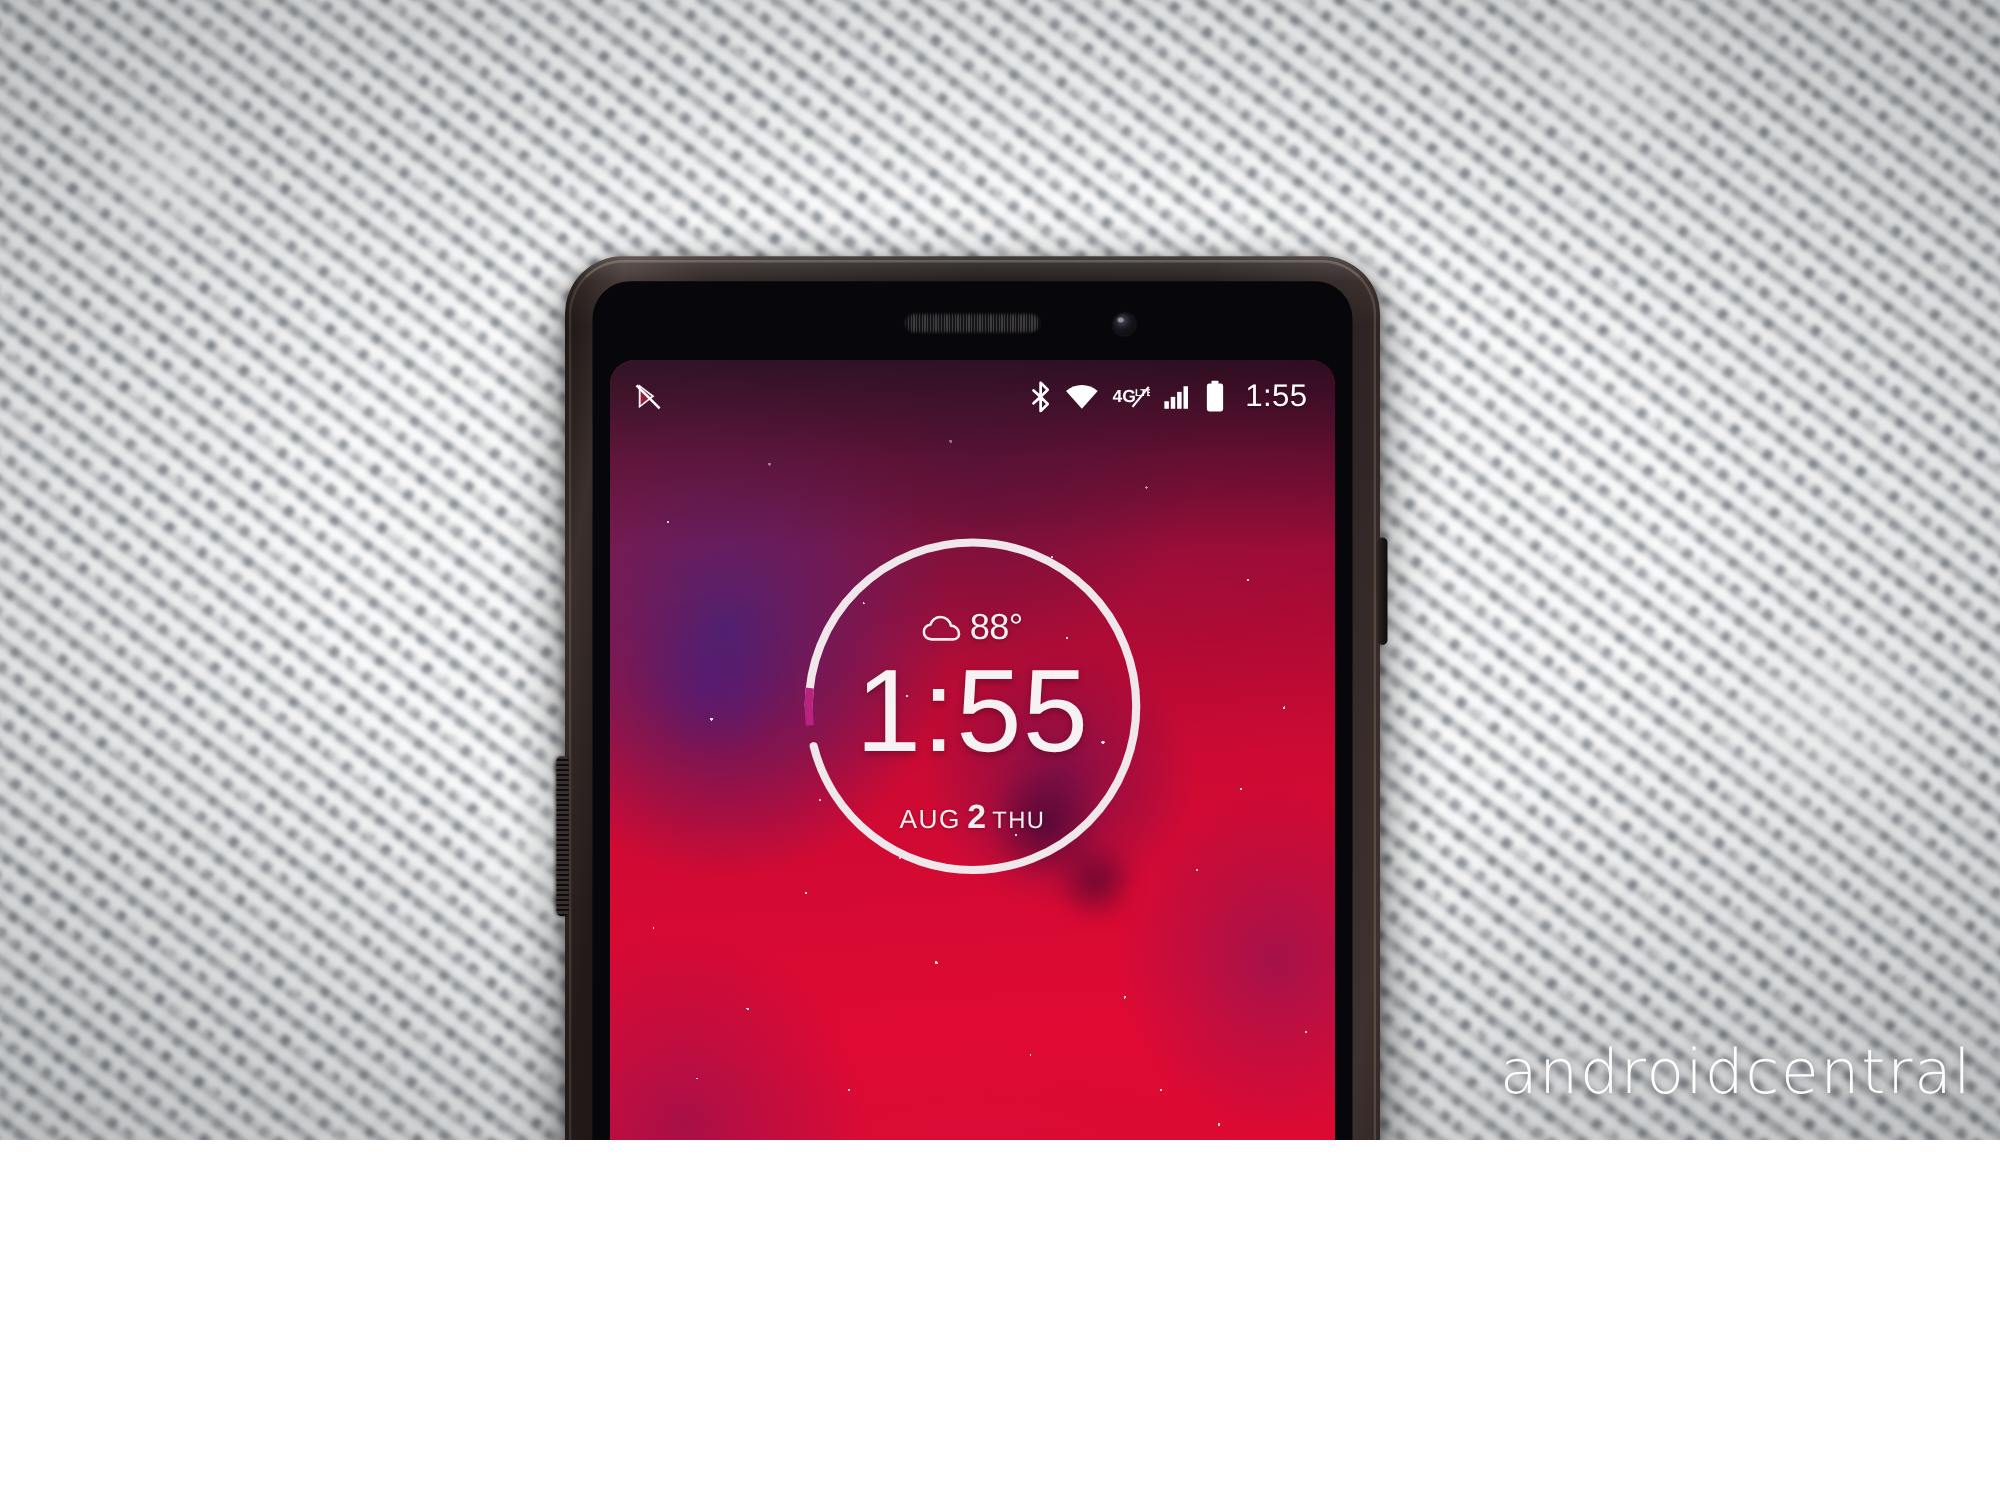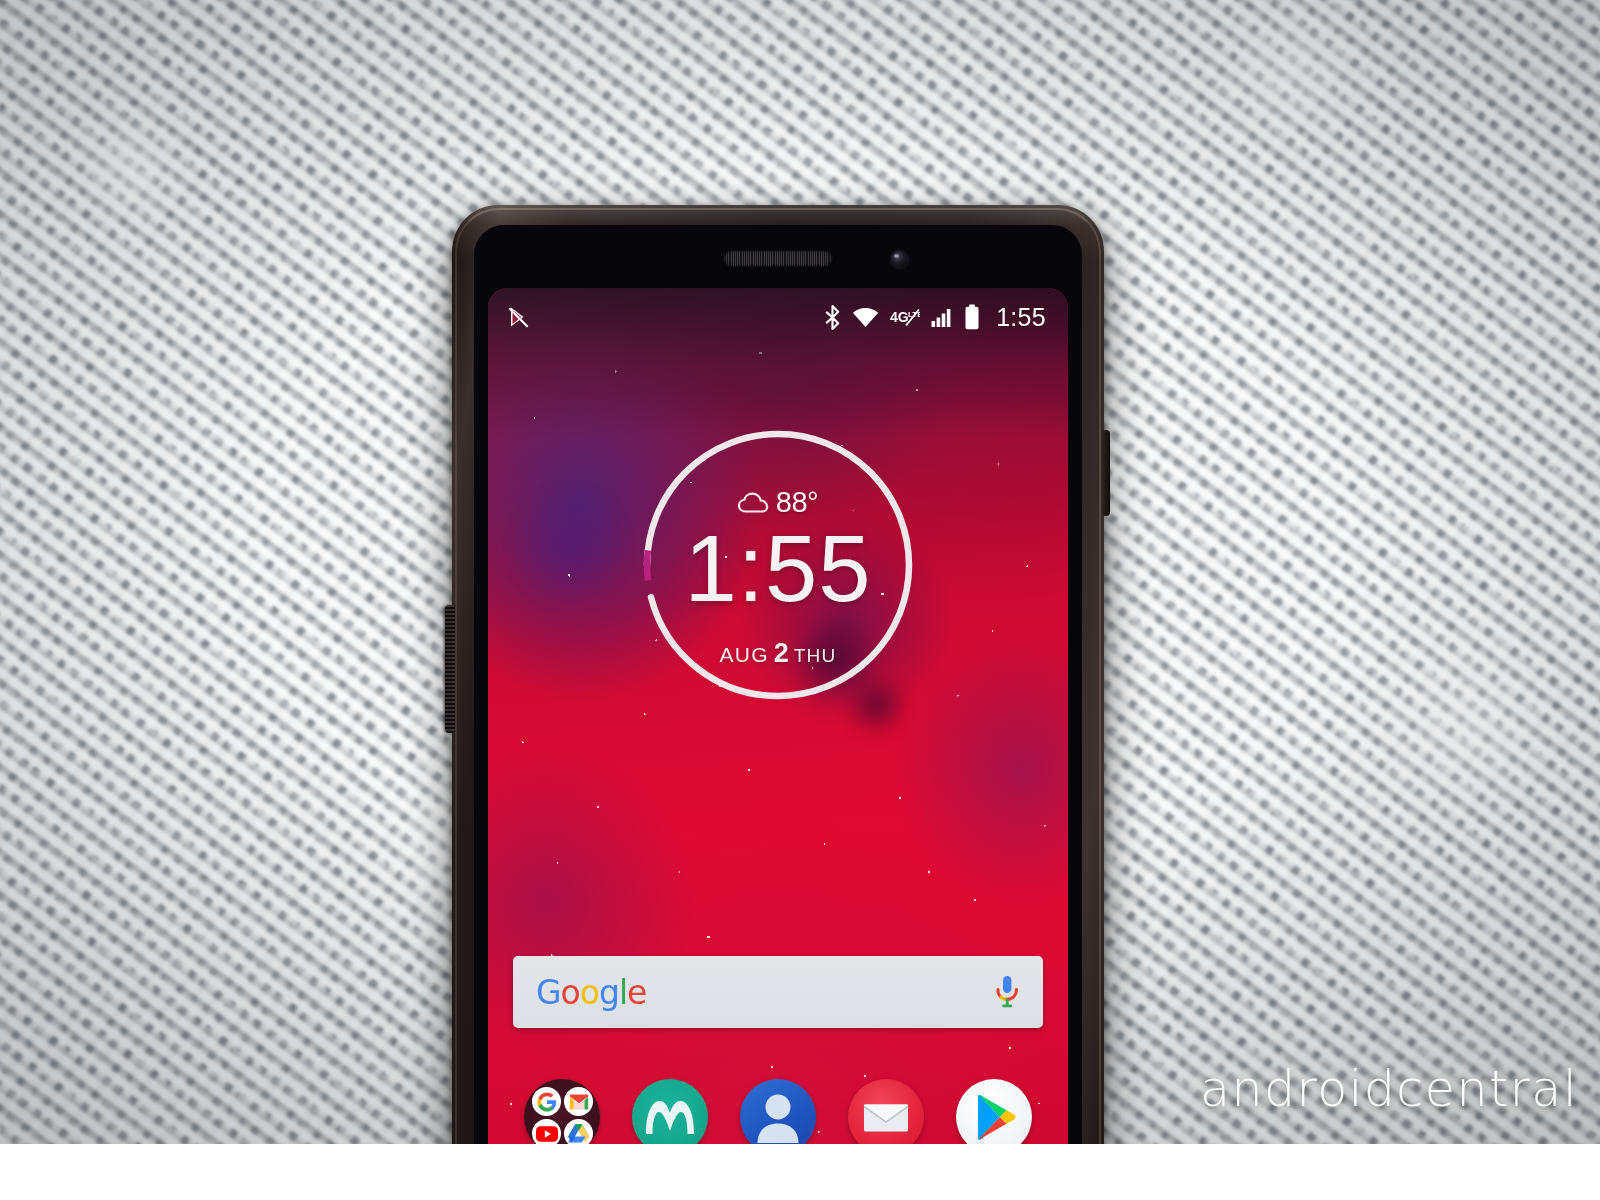--- a/index.html
+++ b/index.html
@@ -7,21 +7,21 @@
     padding: 0;
     width: 1600px;
     height: 1200px;
     overflow: hidden;
     font-family: "Liberation Sans", sans-serif;
   }
 
   #stage {
     position: relative;
     width: 1600px;
-    height: 1144px;
+    height: 912px;
     overflow: hidden;
     background: #b9bdc0;
   }
 
   
   .bg-base {
     position: absolute;
     inset: 0;
     background:
       radial-gradient(ellipse 60% 55% at 50% 45%, #d9dadb 0%, #c2c4c6 55%, #a9acaf 100%);

